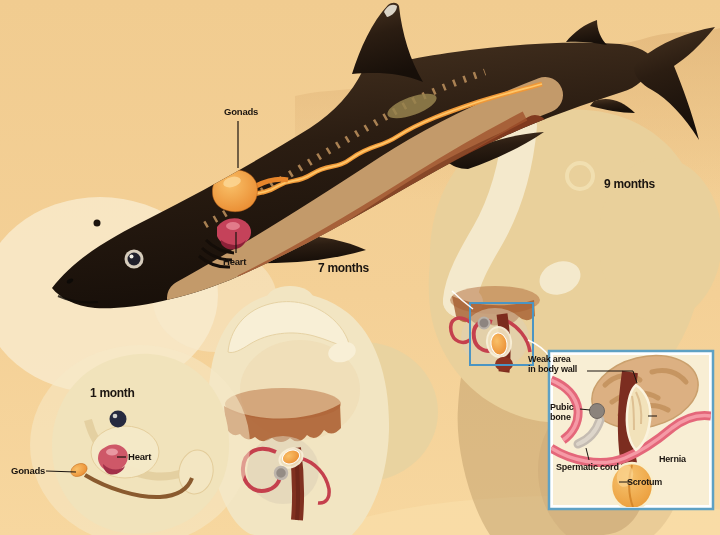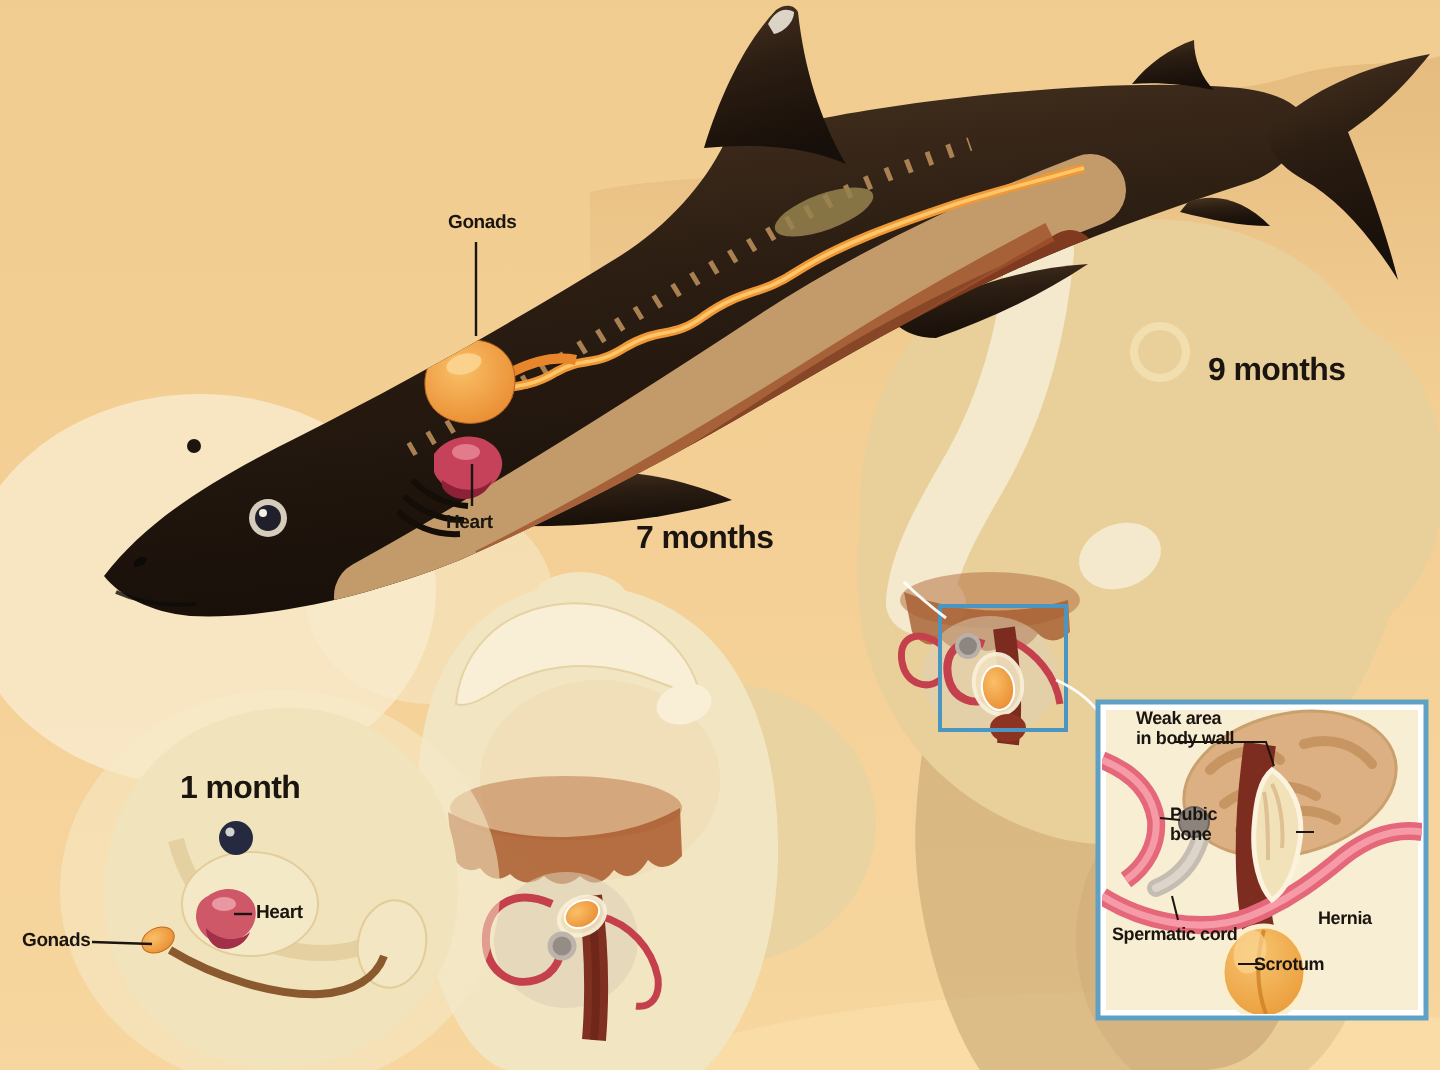--- a/index.html
+++ b/index.html
@@ -4,21 +4,21 @@
 <style>
   html,body{margin:0;padding:0;background:#888;}
   .stage{
     position:relative;width:720px;height:535px;overflow:hidden;
     font-family:"Liberation Sans",sans-serif;
     background:linear-gradient(180deg,#f1cc90 0%,#f4d096 55%,#f7d79f 100%);
   }
   .stage svg{position:absolute;left:0;top:0;}
   .label{position:absolute;font-weight:700;color:#1b1510;white-space:nowrap;}
   .label-s{font-size:9.5px;letter-spacing:-0.2px;}
-  .label-m{font-size:16px;letter-spacing:-0.3px;}
+  .label-m{font-size:12px;letter-spacing:-0.3px;}
   .inset-label{position:absolute;font-weight:700;color:#1b1510;font-size:9px;line-height:1.12;letter-spacing:-0.2px;}
   .wrap{white-space:normal;}
 </style>
 </head>
 <body>
 
 <div class="stage">
 
 <svg width="720" height="535" viewBox="0 0 720 535">
   <defs>
@@ -194,19 +194,19 @@
 </svg>
 
 <div class="label label-s" style="left:224px;top:106px;">Gonads</div>
 <div class="label label-s" style="left:223px;top:256px;">Heart</div>
 <div class="label label-m" style="left:318px;top:261px;text-align:right;">7 months</div>
 <div class="label label-m" style="left:604px;top:177px;">9 months</div>
 <div class="label label-m" style="left:90px;top:386px;">1 month</div>
 <div class="label label-s" style="left:11px;top:465px;">Gonads</div>
 <div class="label label-s" style="left:128px;top:451px;">Heart</div>
 
-<div class="inset-label wrap" style="left:568px;top:354px;width:52px;">Weak area in body wall</div>
-<div class="inset-label wrap" style="left:585px;top:402px;width:30px;">Pubic bone</div>
+<div class="inset-label wrap" style="left:528px;top:354px;width:52px;">Weak area in body wall</div>
+<div class="inset-label wrap" style="left:550px;top:402px;width:30px;">Pubic bone</div>
 <div class="inset-label" style="left:659px;top:410px;white-space:nowrap;margin-top:44px;">Hernia</div>
 <div class="inset-label" style="left:556px;top:462px;white-space:nowrap;">Spermatic cord</div>
 <div class="inset-label" style="left:583px;top:477px;white-space:nowrap;margin-left:44px;">Scrotum</div>
 
 </div>
 
 </body></html>

